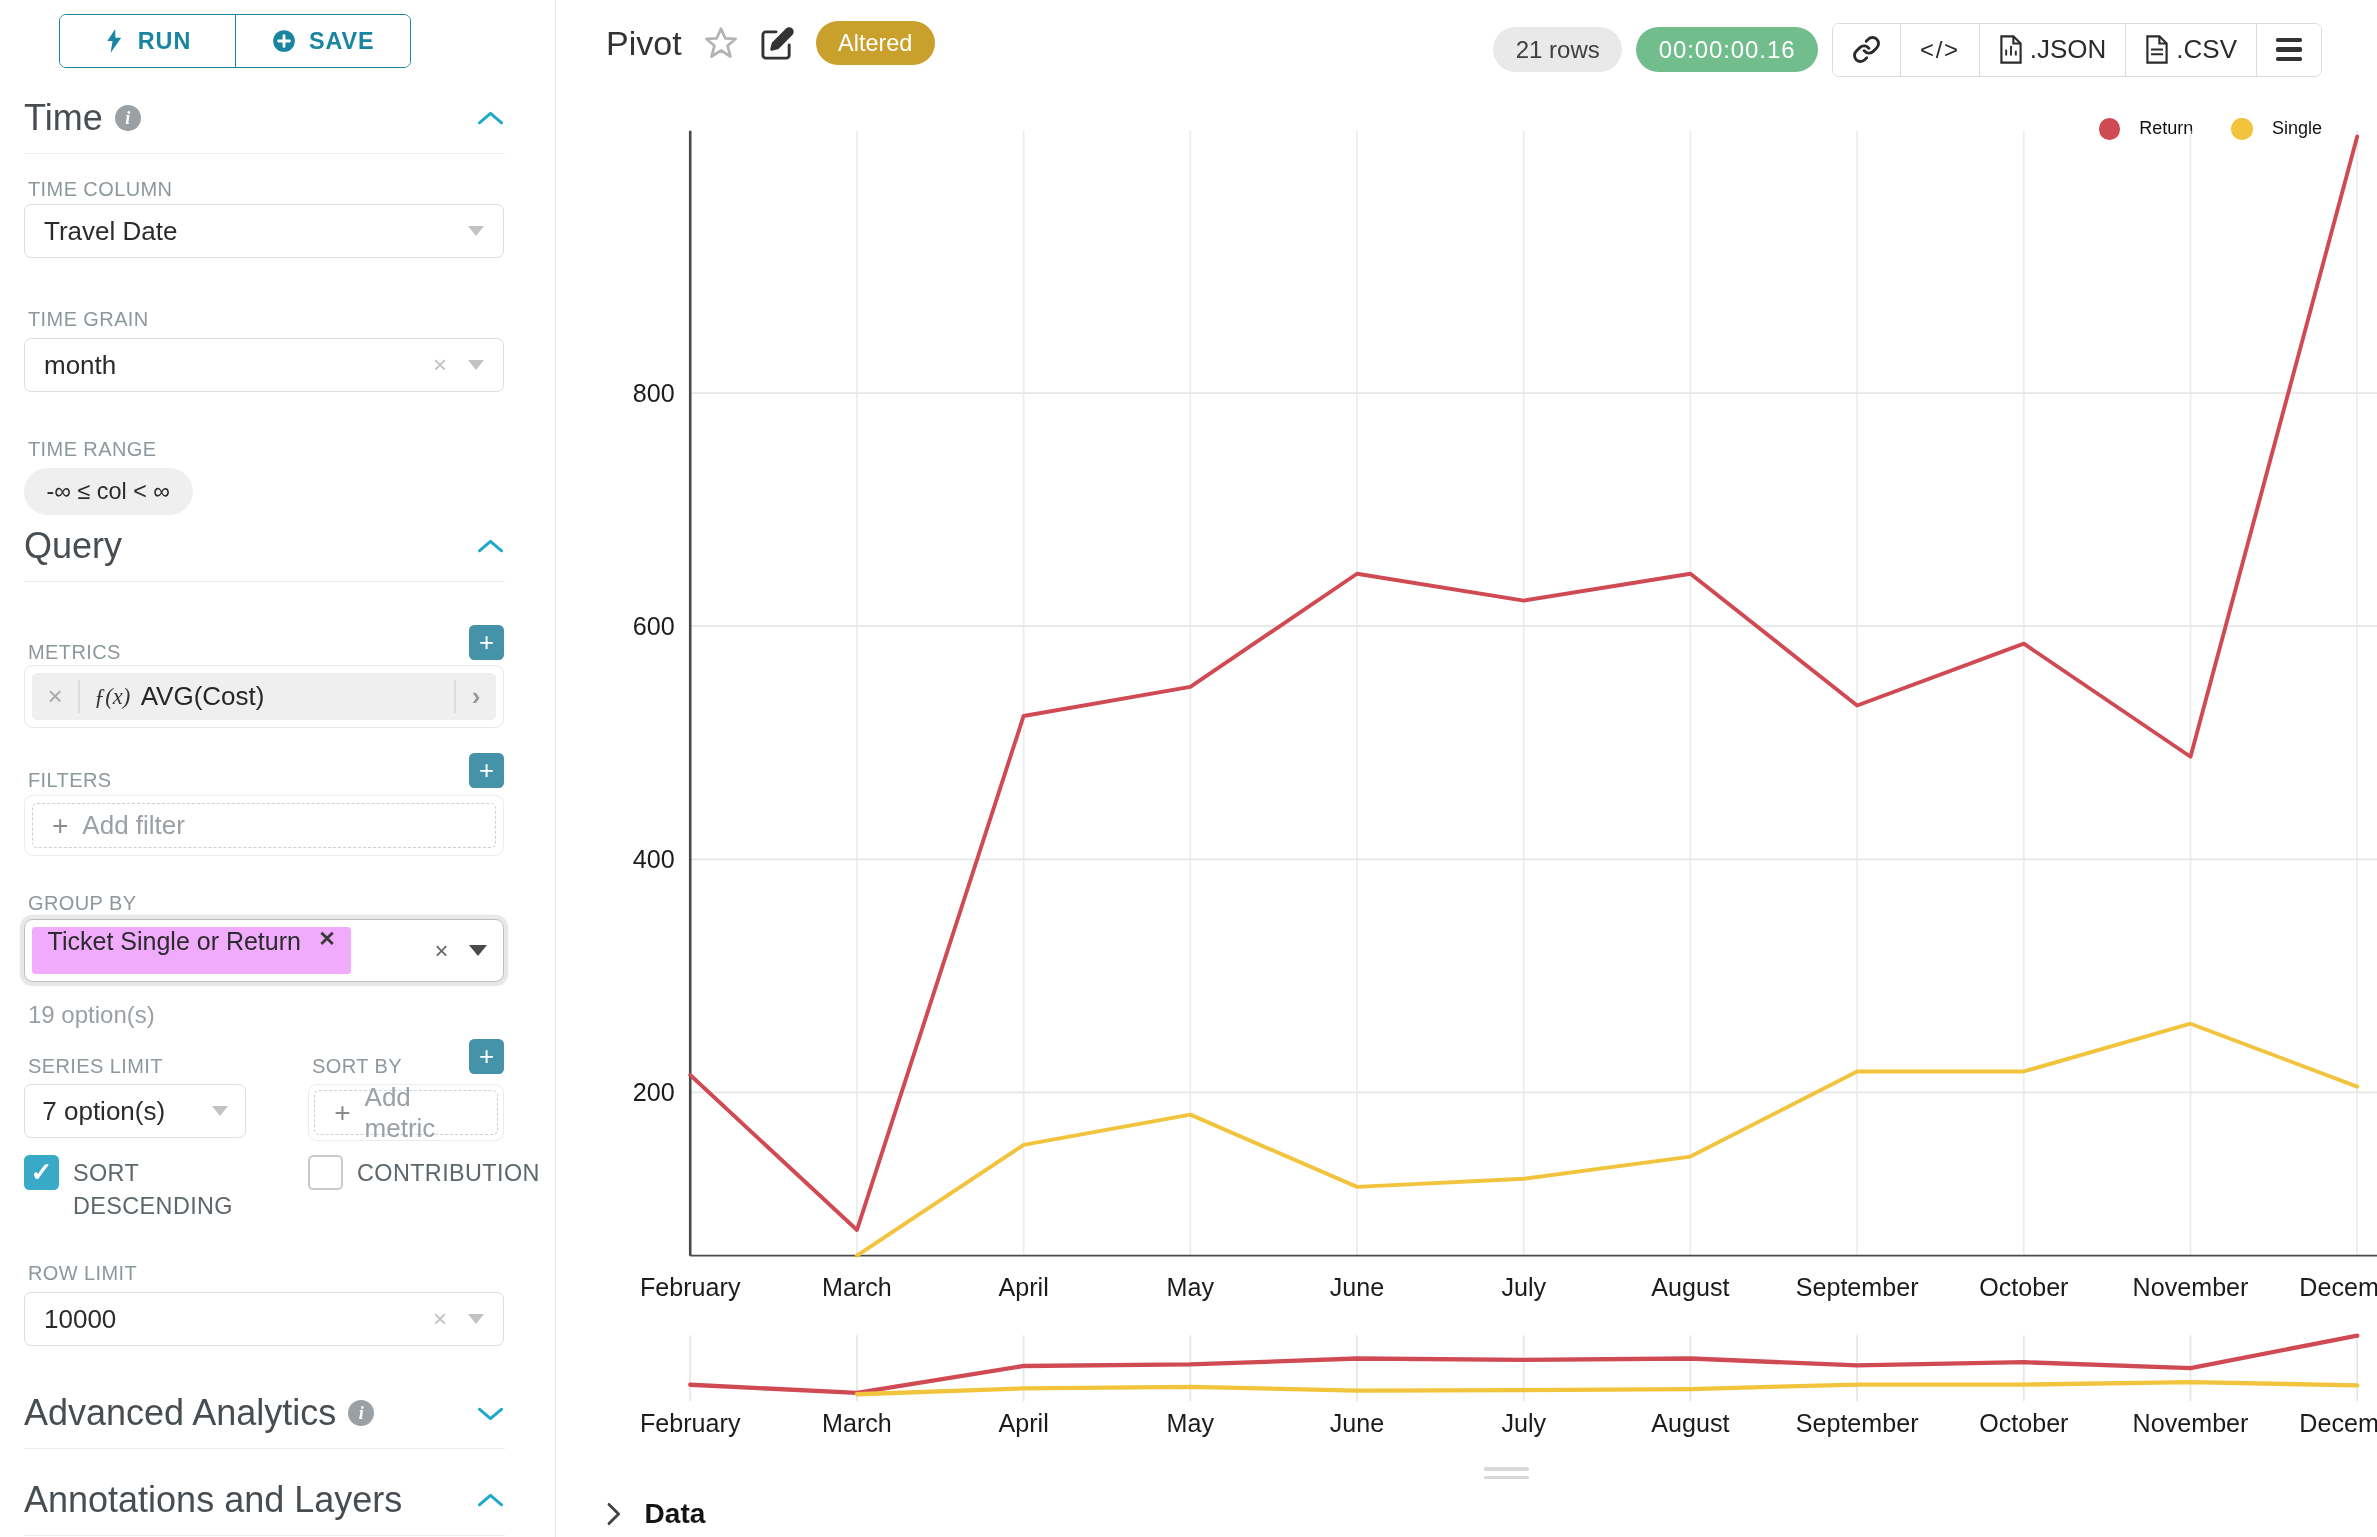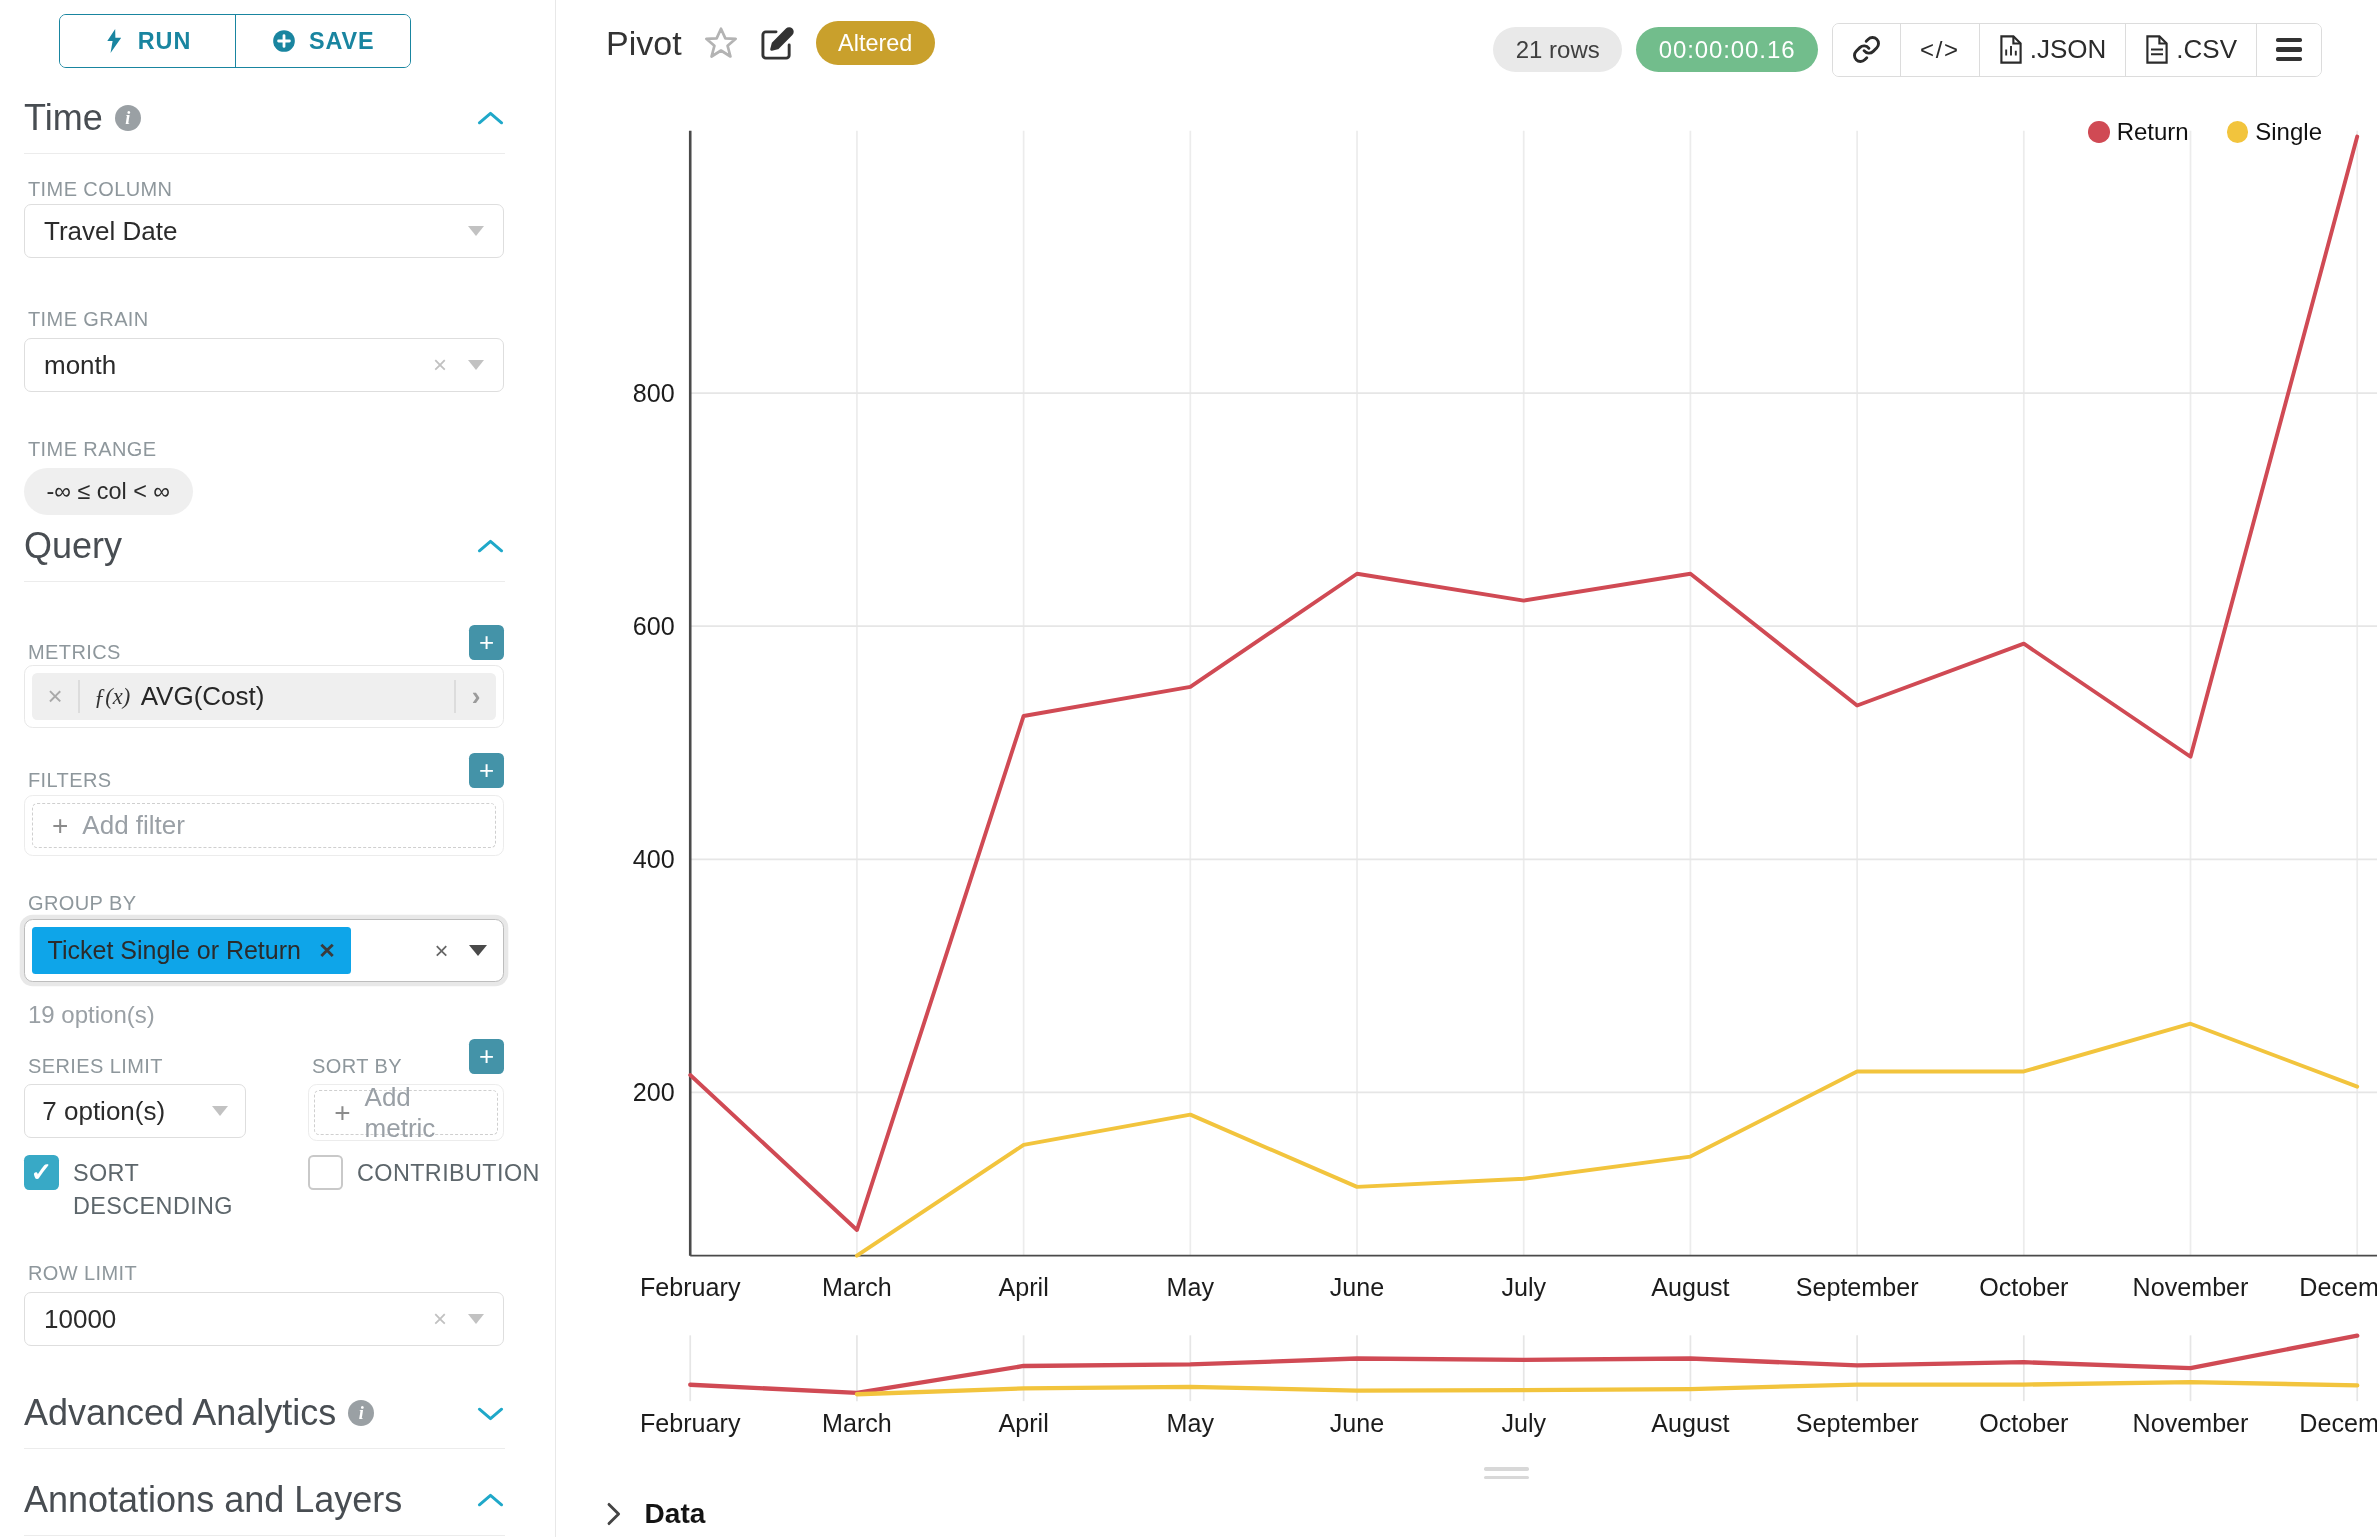--- a/index.html
+++ b/index.html
@@ -31,21 +31,21 @@
   .metric-pill { background:#efefef; border-radius:5.2px; height:47px; display:flex; align-items:center; }
   .metric-pill .mx { color:#a9a9a9; font-size:26px; padding:0 15.6px; }
   .metric-pill .vdiv { width:1.7px; height:33px; background:#dcdcdc; }
   .metric-pill .fx { font-style:italic; font-size:22.5px; color:#333; margin:0 10.4px 0 14px; font-family:"Liberation Serif",serif; }
   .metric-pill .mv { font-size:26px; color:#262626; flex:1; }
   .metric-pill .marr { color:#9b9b9b; font-size:26px; padding:0 15.6px; font-weight:700; }
   .dash-box { position:absolute; left:24px; width:480px; border:1.7px solid #ececec; border-radius:8.7px; padding:7px; background:#fff; }
   .dash-inner { border:1.7px dashed #cfcfcf; border-radius:5.2px; height:45px; display:flex; align-items:center; justify-content:flex-start; padding:0 19px; gap:14px; color:#9aa0a6; font-size:26px; }
   .dash-inner .plus { color:#8b8b8b; font-size:28px; }
   .groupby { position:absolute; left:24px; width:480px; border:1.7px solid #bdbdbd; box-shadow:0 0 0 4.3px #e8e8e8; border-radius:8.7px; background:#fff; padding:7px 15.6px 7px 7px; display:flex; align-items:center; }
-  .gb-tag { background:#0ea5e9; border-radius:3.5px; height:47px; display:inline-flex; align-items:center; gap:17.3px; padding:0 15.6px; font-size:25px; color:#2b2b2b; }
+  .gb-tag { background:#f0abfc; border-radius:3.5px; height:47px; display:inline-flex; gap:17.3px; padding:0 15.6px; font-size:25px; color:#2b2b2b; }
   .gb-tag .tagx { font-weight:700; font-size:21px; color:#3b3b3b; cursor:pointer; }
   .groupby .grow { flex:1; }
   .groupby .sel-x2 { color:#666; font-size:24px; margin-right:21px; cursor:pointer; }
   .caret-dark { width:0; height:0; border-left:9.5px solid transparent; border-right:9.5px solid transparent; border-top:11.3px solid #4a4a4a; }
   .hint { position:absolute; left:28px; font-size:24px; color:#9aa0a5; }
   .half-select { position:absolute; width:222px; height:54px; border:1.7px solid #dedede; border-radius:7px; background:#fff; display:flex; align-items:center; padding:0 17.3px; font-size:26px; color:#2b2b2b; }
   .half-dash { position:absolute; width:196px; border:1.7px solid #ececec; border-radius:8.7px; padding:5.2px; background:#fff; }
   .cbx-row { position:absolute; display:flex; gap:14px; align-items:flex-start; }
   .cbx { width:35px; height:35px; border-radius:5.2px; flex:0 0 auto; }
   .cbx.checked { background:#38a9c6; display:flex; align-items:center; justify-content:center; color:#fff; font-size:26px; font-weight:700; }
@@ -59,21 +59,21 @@
   .right-controls { position:absolute; right:55px; top:22.5px; display:flex; align-items:center; gap:14px; }
   .pill-gray { background:#e9e9e9; color:#3f3f3f; border-radius:26px; padding:8.7px 22.5px; font-size:24px; }
   .pill-green { background:#72bd8c; color:#fff; border-radius:26px; padding:8.7px 22.5px; font-size:24px; letter-spacing:0.9px; }
   .toolgroup { display:flex; border:1.7px solid #dcdcdc; border-radius:7px; overflow:hidden; background:#fff; height:54px; }
   .tg-cell { display:flex; align-items:center; justify-content:center; gap:7px; padding:0 19px; font-size:26px; color:#2b2b2b; cursor:pointer; background:#fff; }
   .tg-cell + .tg-cell { border-left:1.7px solid #dcdcdc; }
   .code-glyph { font-size:24px; color:#2b2b2b; letter-spacing:1.7px; }
   .burger { display:flex; flex-direction:column; gap:5.2px; }
   .burger div { width:26px; height:4.3px; background:#333; border-radius:1.7px; }
   .legend { position:absolute; right:55px; top:118px; display:flex; align-items:center; gap:38px; }
-  .legend-item { display:flex; align-items:center; gap:7px; font-size:24px; color:#111; cursor:pointer; }
+  .legend-item { display:flex; align-items:center; gap:19px; font-size:18px; color:#111; cursor:pointer; }
   .legend-dot { width:21.6px; height:21.6px; border-radius:50%; }
   #chart-svg { position:absolute; left:0; top:0; }
   #chart-svg text { font-family:"Liberation Sans", sans-serif; }
   .drag-handle { position:absolute; left:928px; top:1467px; display:flex; flex-direction:column; gap:5.2px; cursor:row-resize; }
   .drag-handle div { width:45px; height:3.5px; background:#d8d8d8; border-radius:1.7px; }
   .data-row { position:absolute; left:50px; top:1498px; display:flex; align-items:center; gap:23px; cursor:pointer; }
   .data-title { font-size:28px; font-weight:700; color:#141414; }
   svg.icon { display:block; }
 </style>
 </head>

